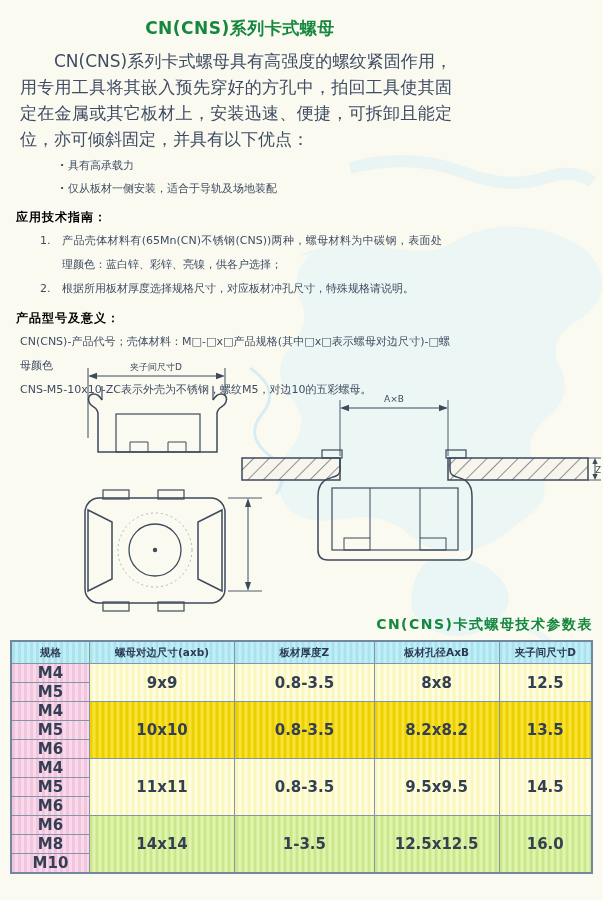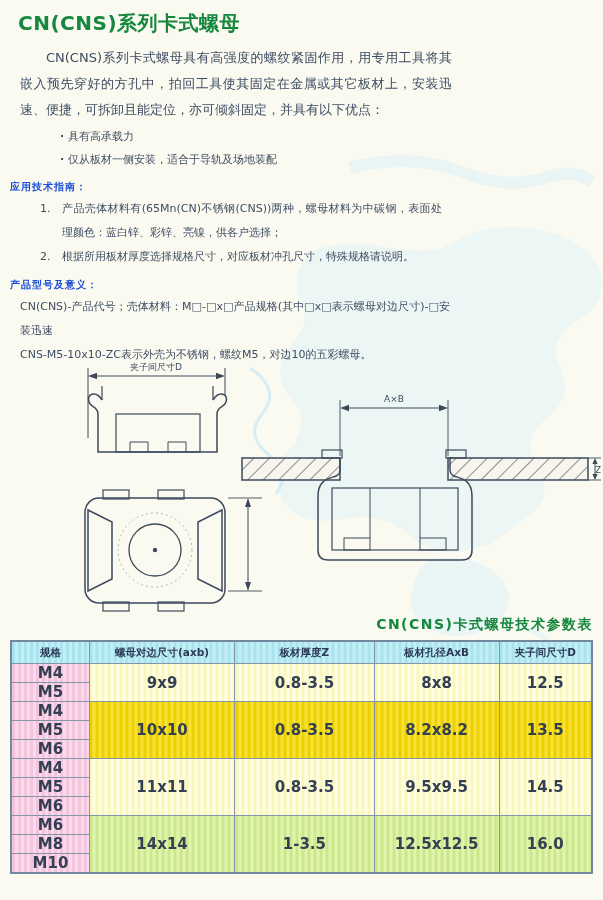--- a/index.html
+++ b/index.html
@@ -7,26 +7,26 @@
     position:relative; width:603px; height:900px; overflow:hidden;
     background:#fbfaf0;
     font-family:"DejaVu Sans","Liberation Sans",sans-serif;
     color:#3e4c63;
   }
   .wm { position:absolute; left:0; top:0; z-index:0; }
   .layer { position:relative; z-index:1; }
 
   
   .text-block { position:absolute; top:4px; left:0; width:462px; }
-  .doc-title { margin:6px 0 8px 18px; font-size:20px; font-weight:bold; color:#16873e; letter-spacing:.5px; }
-  .intro { margin:0 10px 2px 20px; font-size:13px; line-height:26px; text-indent:2em; text-align:justify; }
+  .doc-title { margin:13px 0 8px 18px; font-size:17px; font-weight:bold; color:#16873e; letter-spacing:.5px;text-align:center; }
+  .intro { margin:0 10px 2px 20px; font-size:17px; line-height:26px; text-indent:2em; text-align:justify; }
   .bullets { margin:2px 0 0 60px; }
   .bullet { font-size:11px; line-height:23px; }
   .bullet::before { content:"· "; font-weight:bold; }
-  .sec-head { margin:9px 0 3px 10px; font-size:10px; font-weight:bold; color:#1d4ed8; letter-spacing:1px; }
+  .sec-head { margin:9px 0 3px 16px; font-size:12px; font-weight:bold; color:#000000; letter-spacing:1px; }
   .olist { margin:0 0 0 40px; width:402px; }
   .olist .item { display:flex; font-size:11px; line-height:24px; text-align:justify; }
   .olist .num { width:22px; flex:none; }
   .model-def { margin:3px 12px 0 20px; font-size:11px; line-height:24px; text-align:justify; }
   .example { margin:1px 12px 0 20px; font-size:11px; line-height:22px; }
 
   
   .diagrams { position:absolute; top:338px; left:0; }
   .diagrams text { fill:#3d4a5c; font-family:"DejaVu Sans","Liberation Sans",sans-serif; }
 
@@ -77,21 +77,21 @@
           <span class="num">1.</span>
           <span>产品壳体材料有(65Mn(CN)不锈钢(CNS))两种，螺母材料为中碳钢，表面处理颜色：蓝白锌、彩锌、亮镍，供各户选择；</span>
         </div>
         <div class="item">
           <span class="num">2.</span>
           <span>根据所用板材厚度选择规格尺寸，对应板材冲孔尺寸，特殊规格请说明。</span>
         </div>
       </div>
 
       <div class="sec-head">产品型号及意义：</div>
-      <p class="model-def">CN(CNS)-产品代号；壳体材料：M□-□x□产品规格(其中□x□表示螺母对边尺寸)-□安装迅速</p>
+      <p class="model-def">CN(CNS)-产品代号；壳体材料：M□-□x□产品规格(其中□x□表示螺母对边尺寸)-□螺母颜色</p>
       <p class="example">CNS-M5-10x10-ZC表示外壳为不锈钢，螺纹M5，对边10的五彩螺母。</p>
     </div>
 
     <svg class="diagrams" width="603" height="282" viewBox="0 0 603 282">
       <defs>
         <pattern id="hatch" width="11" height="11" patternUnits="userSpaceOnUse" patternTransform="rotate(45)">
           <rect width="11" height="11" fill="#f7f5ec"></rect>
           <line x1="0" y1="0" x2="0" y2="11" stroke="#3d4a5c" stroke-width="1.2"></line>
         </pattern>
       </defs>

